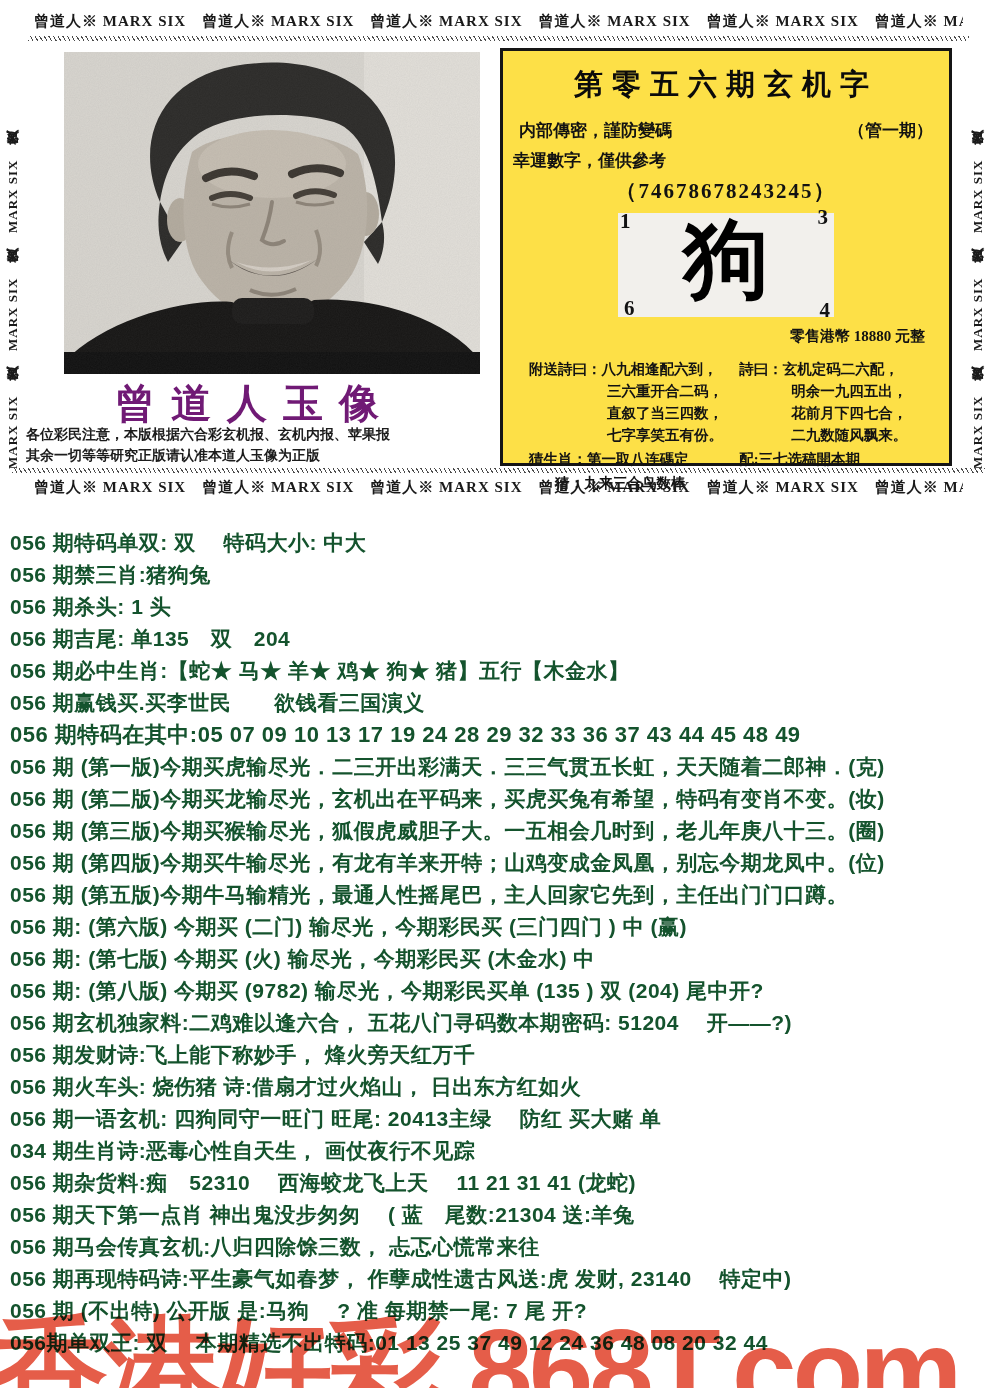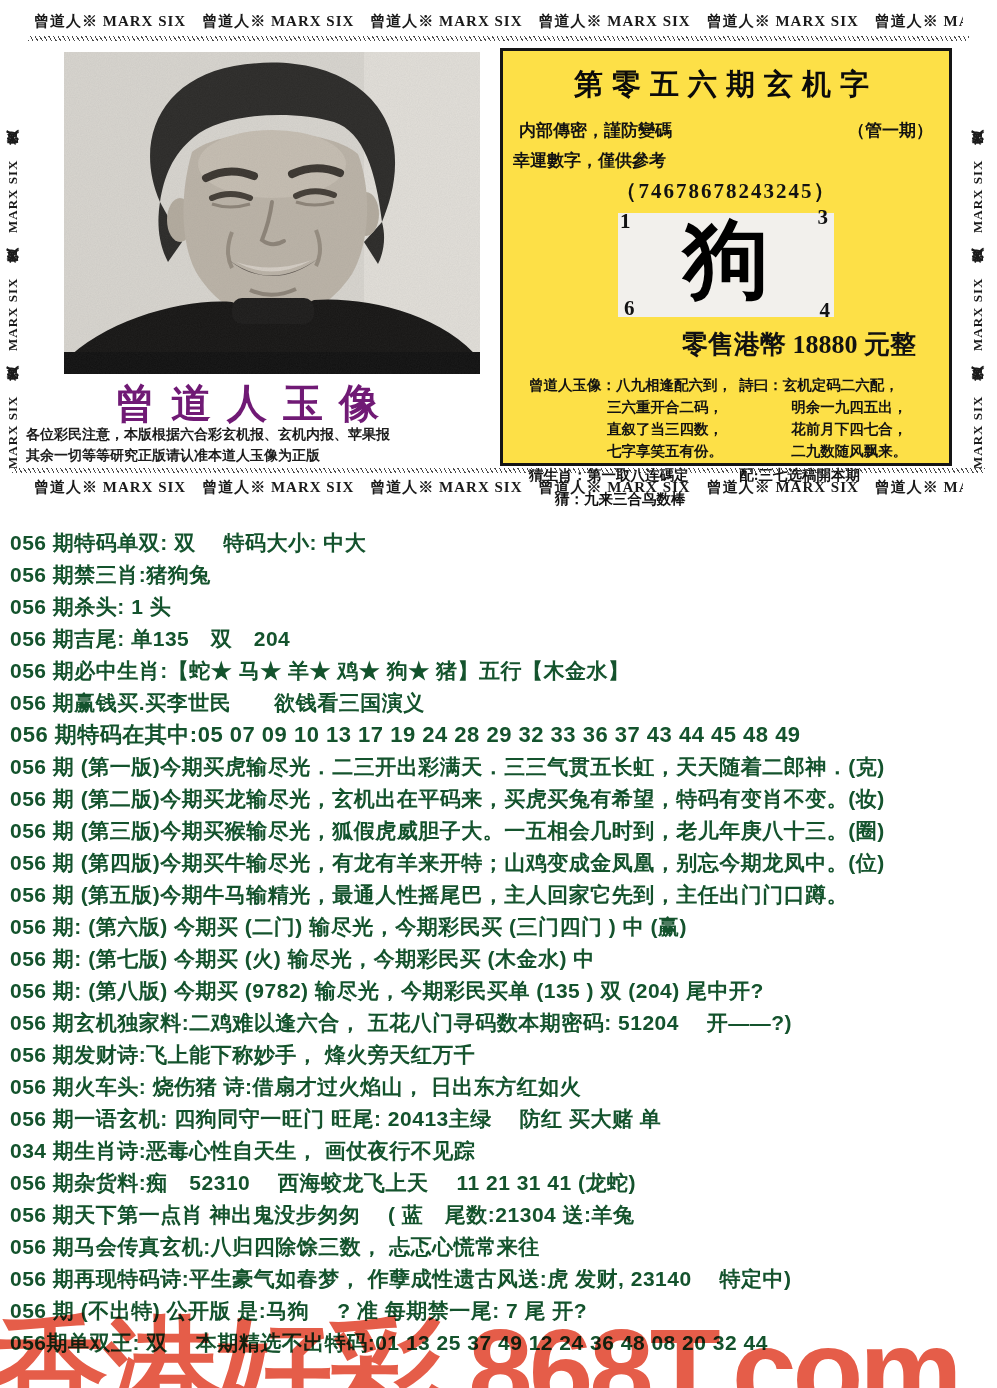--- a/index.html
+++ b/index.html
@@ -44,22 +44,22 @@
   .lucky-line{margin-top:7px;padding-left:10px;font-family:"Liberation Serif",serif;
               font-weight:700;font-size:17px;}
   .phone{margin-top:5px;text-align:center;font-family:"Liberation Serif",serif;
          font-weight:700;font-size:21px;letter-spacing:2px;}
   .zodiac{position:relative;width:216px;height:104px;margin:8px auto 0;background:#f2f0ec;}
   .zc{position:absolute;font-family:"Liberation Serif",serif;font-weight:700;font-size:21px;}
   .zc.tl{left:2px;top:-4px;}  .zc.tr{right:6px;top:-8px;}
   .zc.bl{left:6px;bottom:-4px;} .zc.br{right:4px;bottom:-6px;}
   .zodiac-char{position:absolute;left:50%;top:50%;transform:translate(-50%,-54%);
                font-family:"Liberation Serif",serif;font-weight:700;font-size:86px;color:#000;}
-  .price{margin-top:10px;padding-right:33px;text-align:right;
-         font-family:"Liberation Serif",serif;font-weight:700;font-size:26px;}
+  .price{margin-top:10px;padding-right:24px;text-align:right;
+         font-family:"Liberation Serif",serif;font-weight:700;font-size:15px;}
   .poems{display:flex;margin-top:12px;padding:0 4px;
          font-family:"Liberation Serif",serif;font-weight:700;font-size:14.5px;line-height:22px;}
   .poem{white-space:nowrap;}
   .poem.gift{width:53%;padding-left:22px;box-sizing:border-box;}
   .poem.main{width:47%;}
   .p-label{display:inline-block;}
   .gift .indent{padding-left:78px;}
   .main .indent{padding-left:52px;}
   .guess-row{margin-top:2px;}
   .gift .guess2{padding-left:26px;}
@@ -158,21 +158,21 @@
       <div class="zodiac">
         <span class="zc tl">1</span>
         <span class="zc tr">3</span>
         <span class="zc bl">6</span>
         <span class="zc br">4</span>
         <span class="zodiac-char">狗</span>
       </div>
       <div class="price">零售港幣 18880 元整</div>
       <div class="poems">
         <div class="poem gift">
-          <div><span class="p-label">曾道人玉像：</span><span>八九相逢配六到，</span></div>
+          <div><span class="p-label">附送詩曰：</span><span>八九相逢配六到，</span></div>
           <div class="indent">三六重开合二码，</div>
           <div class="indent">直叙了当三四数，</div>
           <div class="indent">七字享笑五有份。</div>
           <div class="guess-row">猜生肖：第一取八连碼定</div>
           <div class="guess-row guess2">猜：九来三合鸟数棒</div>
         </div>
         <div class="poem main">
           <div><span class="p-label">詩曰：</span><span>玄机定码二六配，</span></div>
           <div class="indent">明余一九四五出，</div>
           <div class="indent">花前月下四七合，</div>

